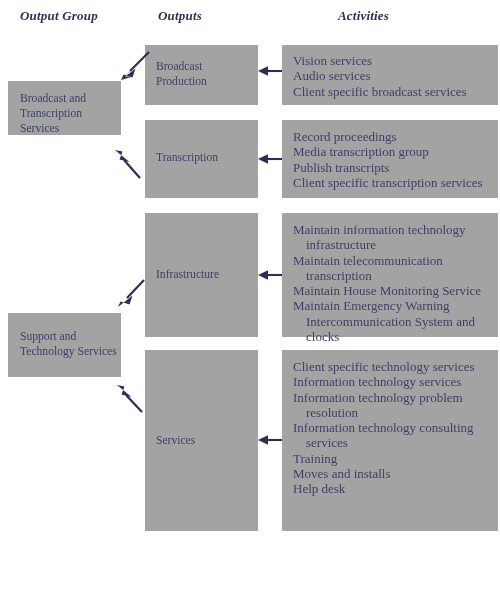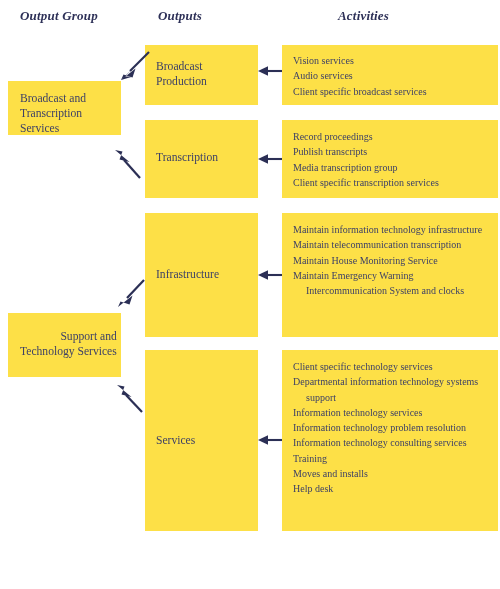--- a/index.html
+++ b/index.html
@@ -23,41 +23,41 @@
     font-family: "Liberation Serif", "DejaVu Serif", serif;
     font-style: italic;
     font-weight: bold;
     font-size: 13px;
     color: #2e3158;
     letter-spacing: 0.2px;
     white-space: nowrap;
   }
   .box {
     position: absolute;
-    background: #fde047;
+    background: #a3a3a3;
     box-sizing: border-box;
   }
   .box-text {
     position: absolute;
     font-size: 11.6px;
     line-height: 15.2px;
     color: #3e4166;
     white-space: pre-line;
   }
   .group-box .box-text {
     left: 12px;
   }
   .output-box .box-text {
     left: 11px;
   }
   .activity-list {
     position: absolute;
     left: 11px;
     right: 7px;
-    font-size: 10px;
+    font-size: 13px;
     line-height: 15.3px;
     color: #3e4166;
     margin: 0;
     padding: 0;
     list-style: none;
   }
   .activity-list li {
     padding-left: 13px;
     text-indent: -13px;
   }
@@ -76,21 +76,21 @@
   <div class="col-header" style="left:20px; top:8px;">Output Group</div>
   <div class="col-header" style="left:158px; top:8px;">Outputs</div>
   <div class="col-header" style="left:338px; top:8px;">Activities</div>
 
   <div class="box group-box" style="left:8px; top:81px; width:113px; height:54px;">
     <div class="box-text" style="top:10px;">Broadcast and
 Transcription
 Services</div>
   </div>
 
-  <div class="box group-box" style="left:8px; top:313px; width:113px; height:64px;text-align:right;">
+  <div class="box group-box" style="left:8px; top:313px; width:113px; height:64px;">
     <div class="box-text" style="top:16px;">Support and
 Technology Services</div>
   </div>
 
   <div class="box output-box" style="left:145px; top:45px; width:113px; height:60px;">
     <div class="box-text" style="top:14px;">Broadcast
 Production</div>
   </div>
 
   <div class="box output-box" style="left:145px; top:120px; width:113px; height:78px;">
@@ -109,39 +109,38 @@
     <ul class="activity-list" style="top:8px;">
       <li>Vision services</li>
       <li>Audio services</li>
       <li>Client specific broadcast services</li>
     </ul>
   </div>
 
   <div class="box activity-box" style="left:282px; top:120px; width:216px; height:78px;">
     <ul class="activity-list" style="top:9px;">
       <li>Record proceedings</li>
+      <li>Media transcription group</li>
       <li>Publish transcripts</li>
-      <li>Media transcription group</li>
       <li>Client specific transcription services</li>
     </ul>
   </div>
 
   <div class="box activity-box" style="left:282px; top:213px; width:216px; height:124px;">
     <ul class="activity-list" style="top:9px;">
       <li>Maintain information technology infrastructure</li>
       <li>Maintain telecommunication transcription</li>
       <li>Maintain House Monitoring Service</li>
       <li>Maintain Emergency Warning Intercommunication System and clocks</li>
     </ul>
   </div>
 
   <div class="box activity-box" style="left:282px; top:350px; width:216px; height:181px;">
     <ul class="activity-list" style="top:9px;">
       <li>Client specific technology services</li>
-      <li>Departmental information technology systems support</li>
       <li>Information technology services</li>
       <li>Information technology problem resolution</li>
       <li>Information technology consulting services</li>
       <li>Training</li>
       <li>Moves and installs</li>
       <li>Help desk</li>
     </ul>
   </div>
 
   <svg class="arrow-h" style="left:258px; top:64px;" width="25" height="14" viewBox="0 0 25 14">

